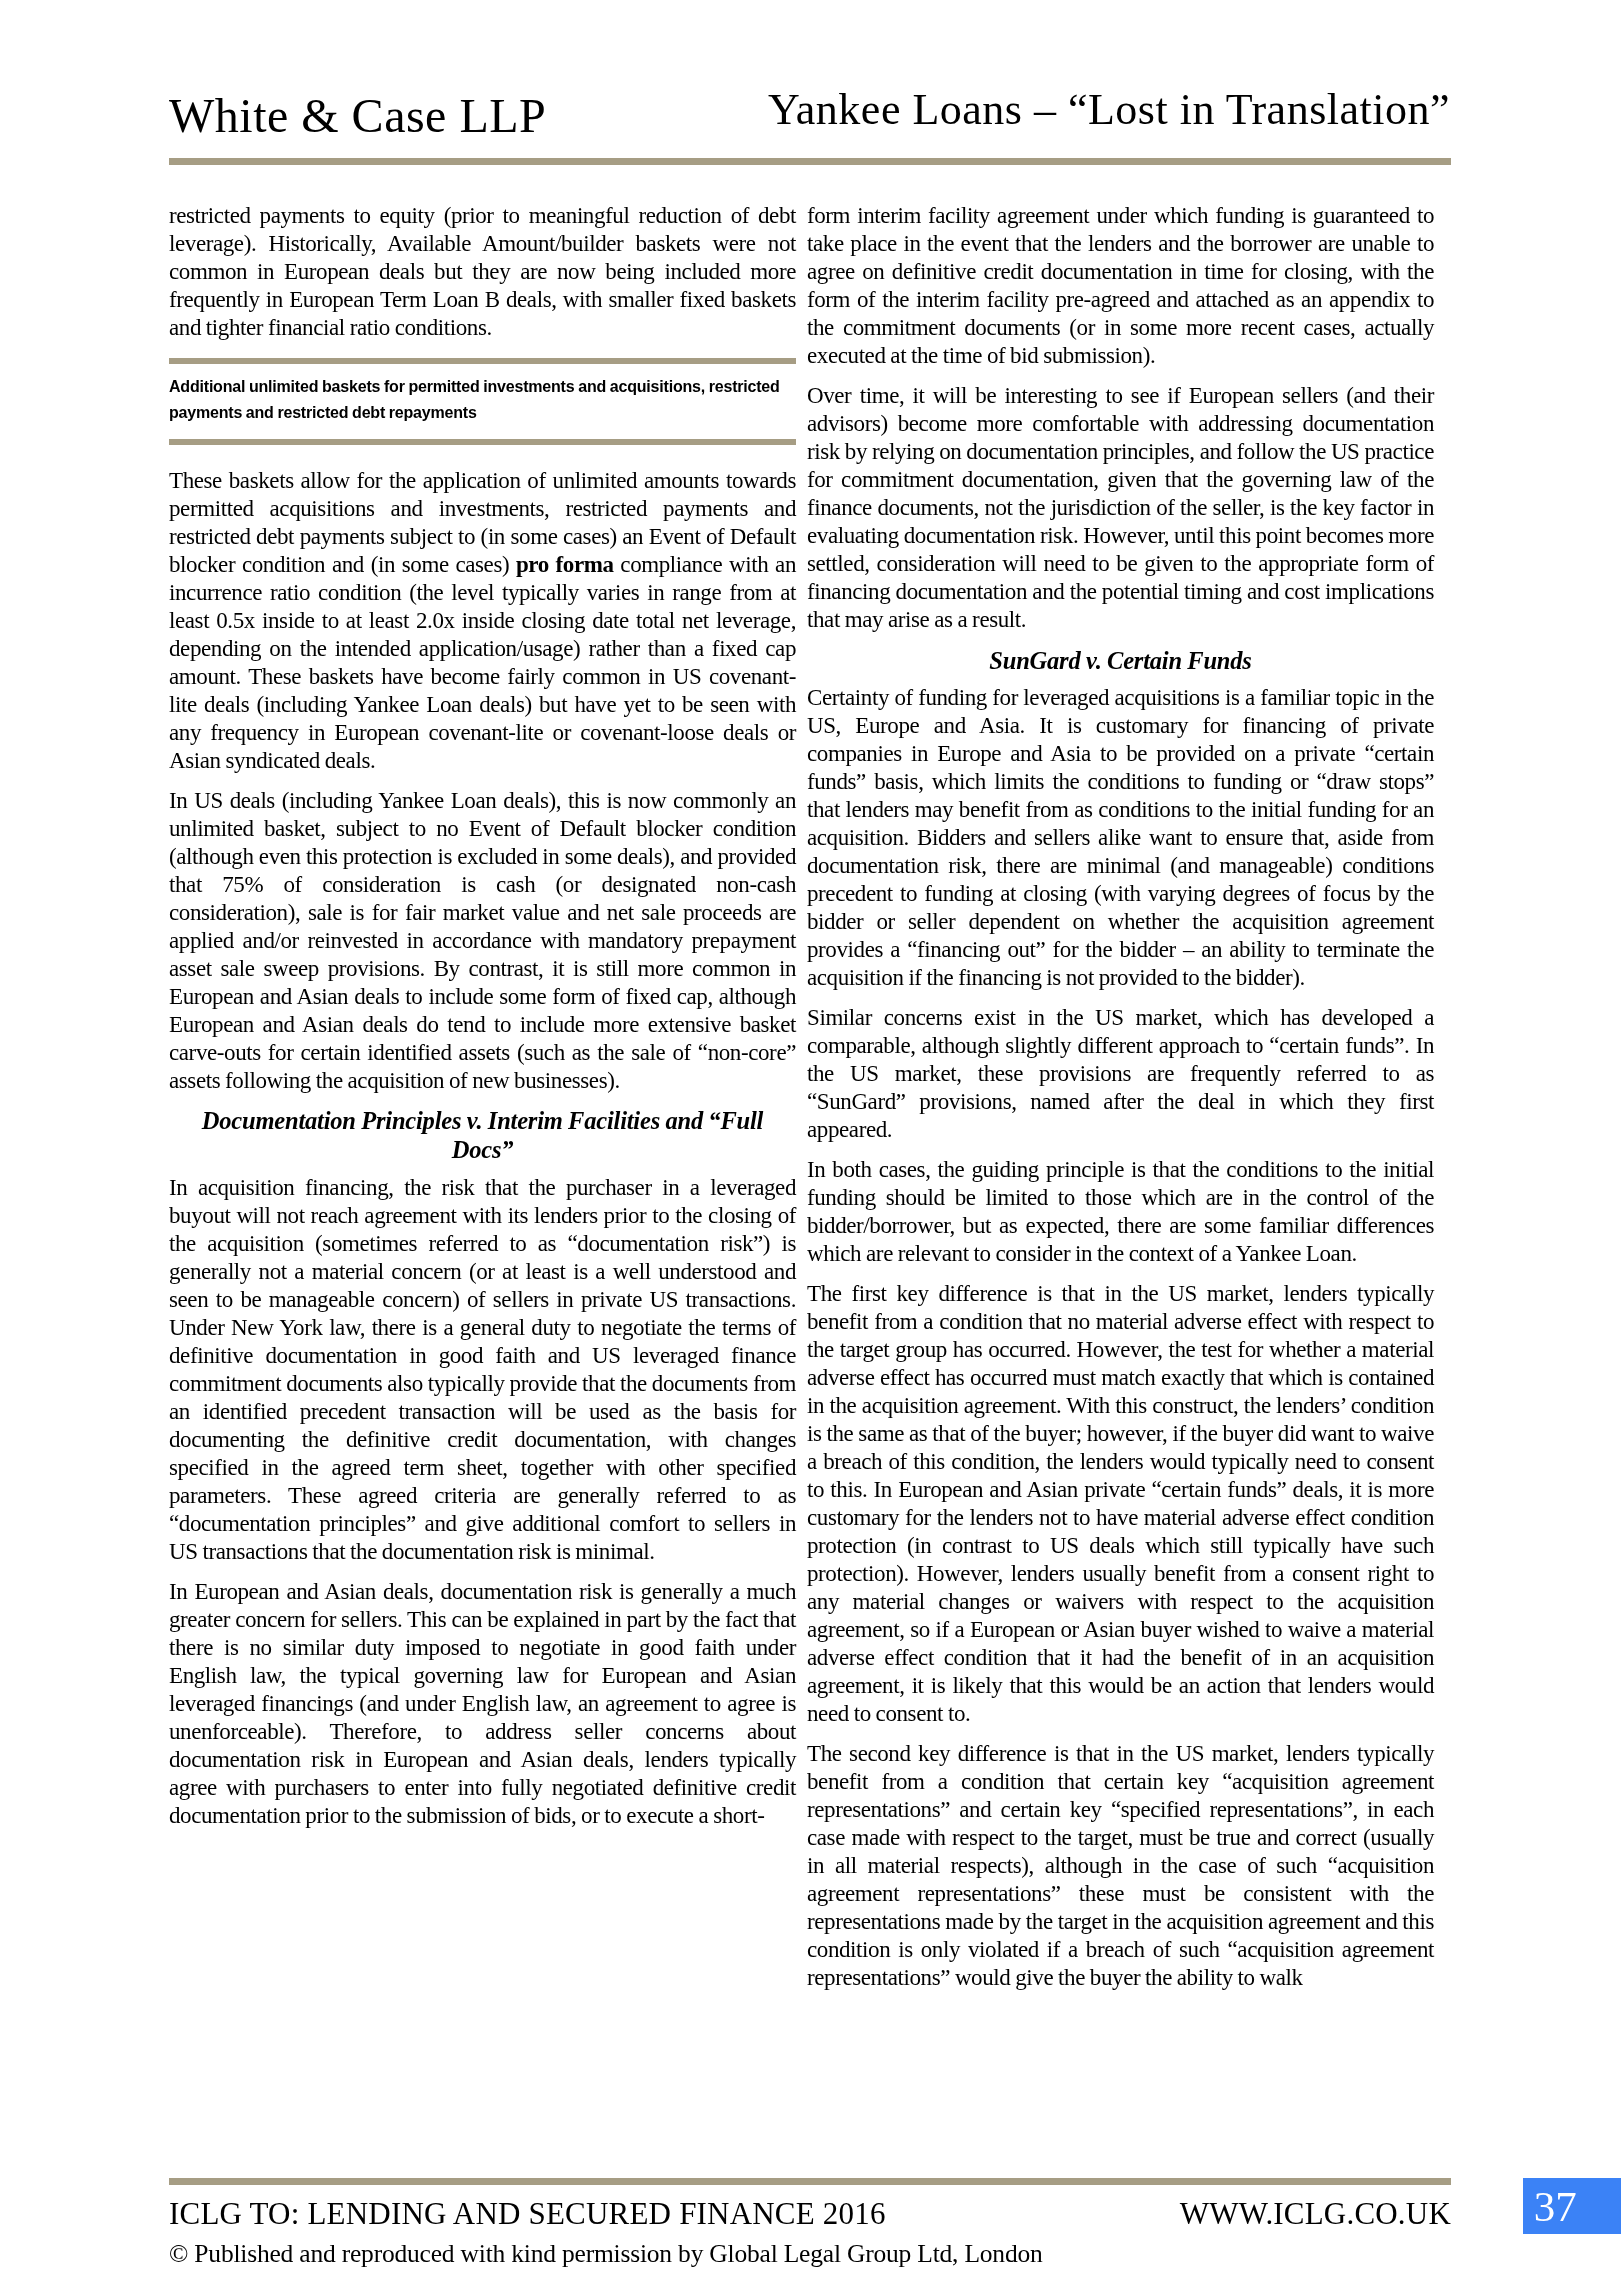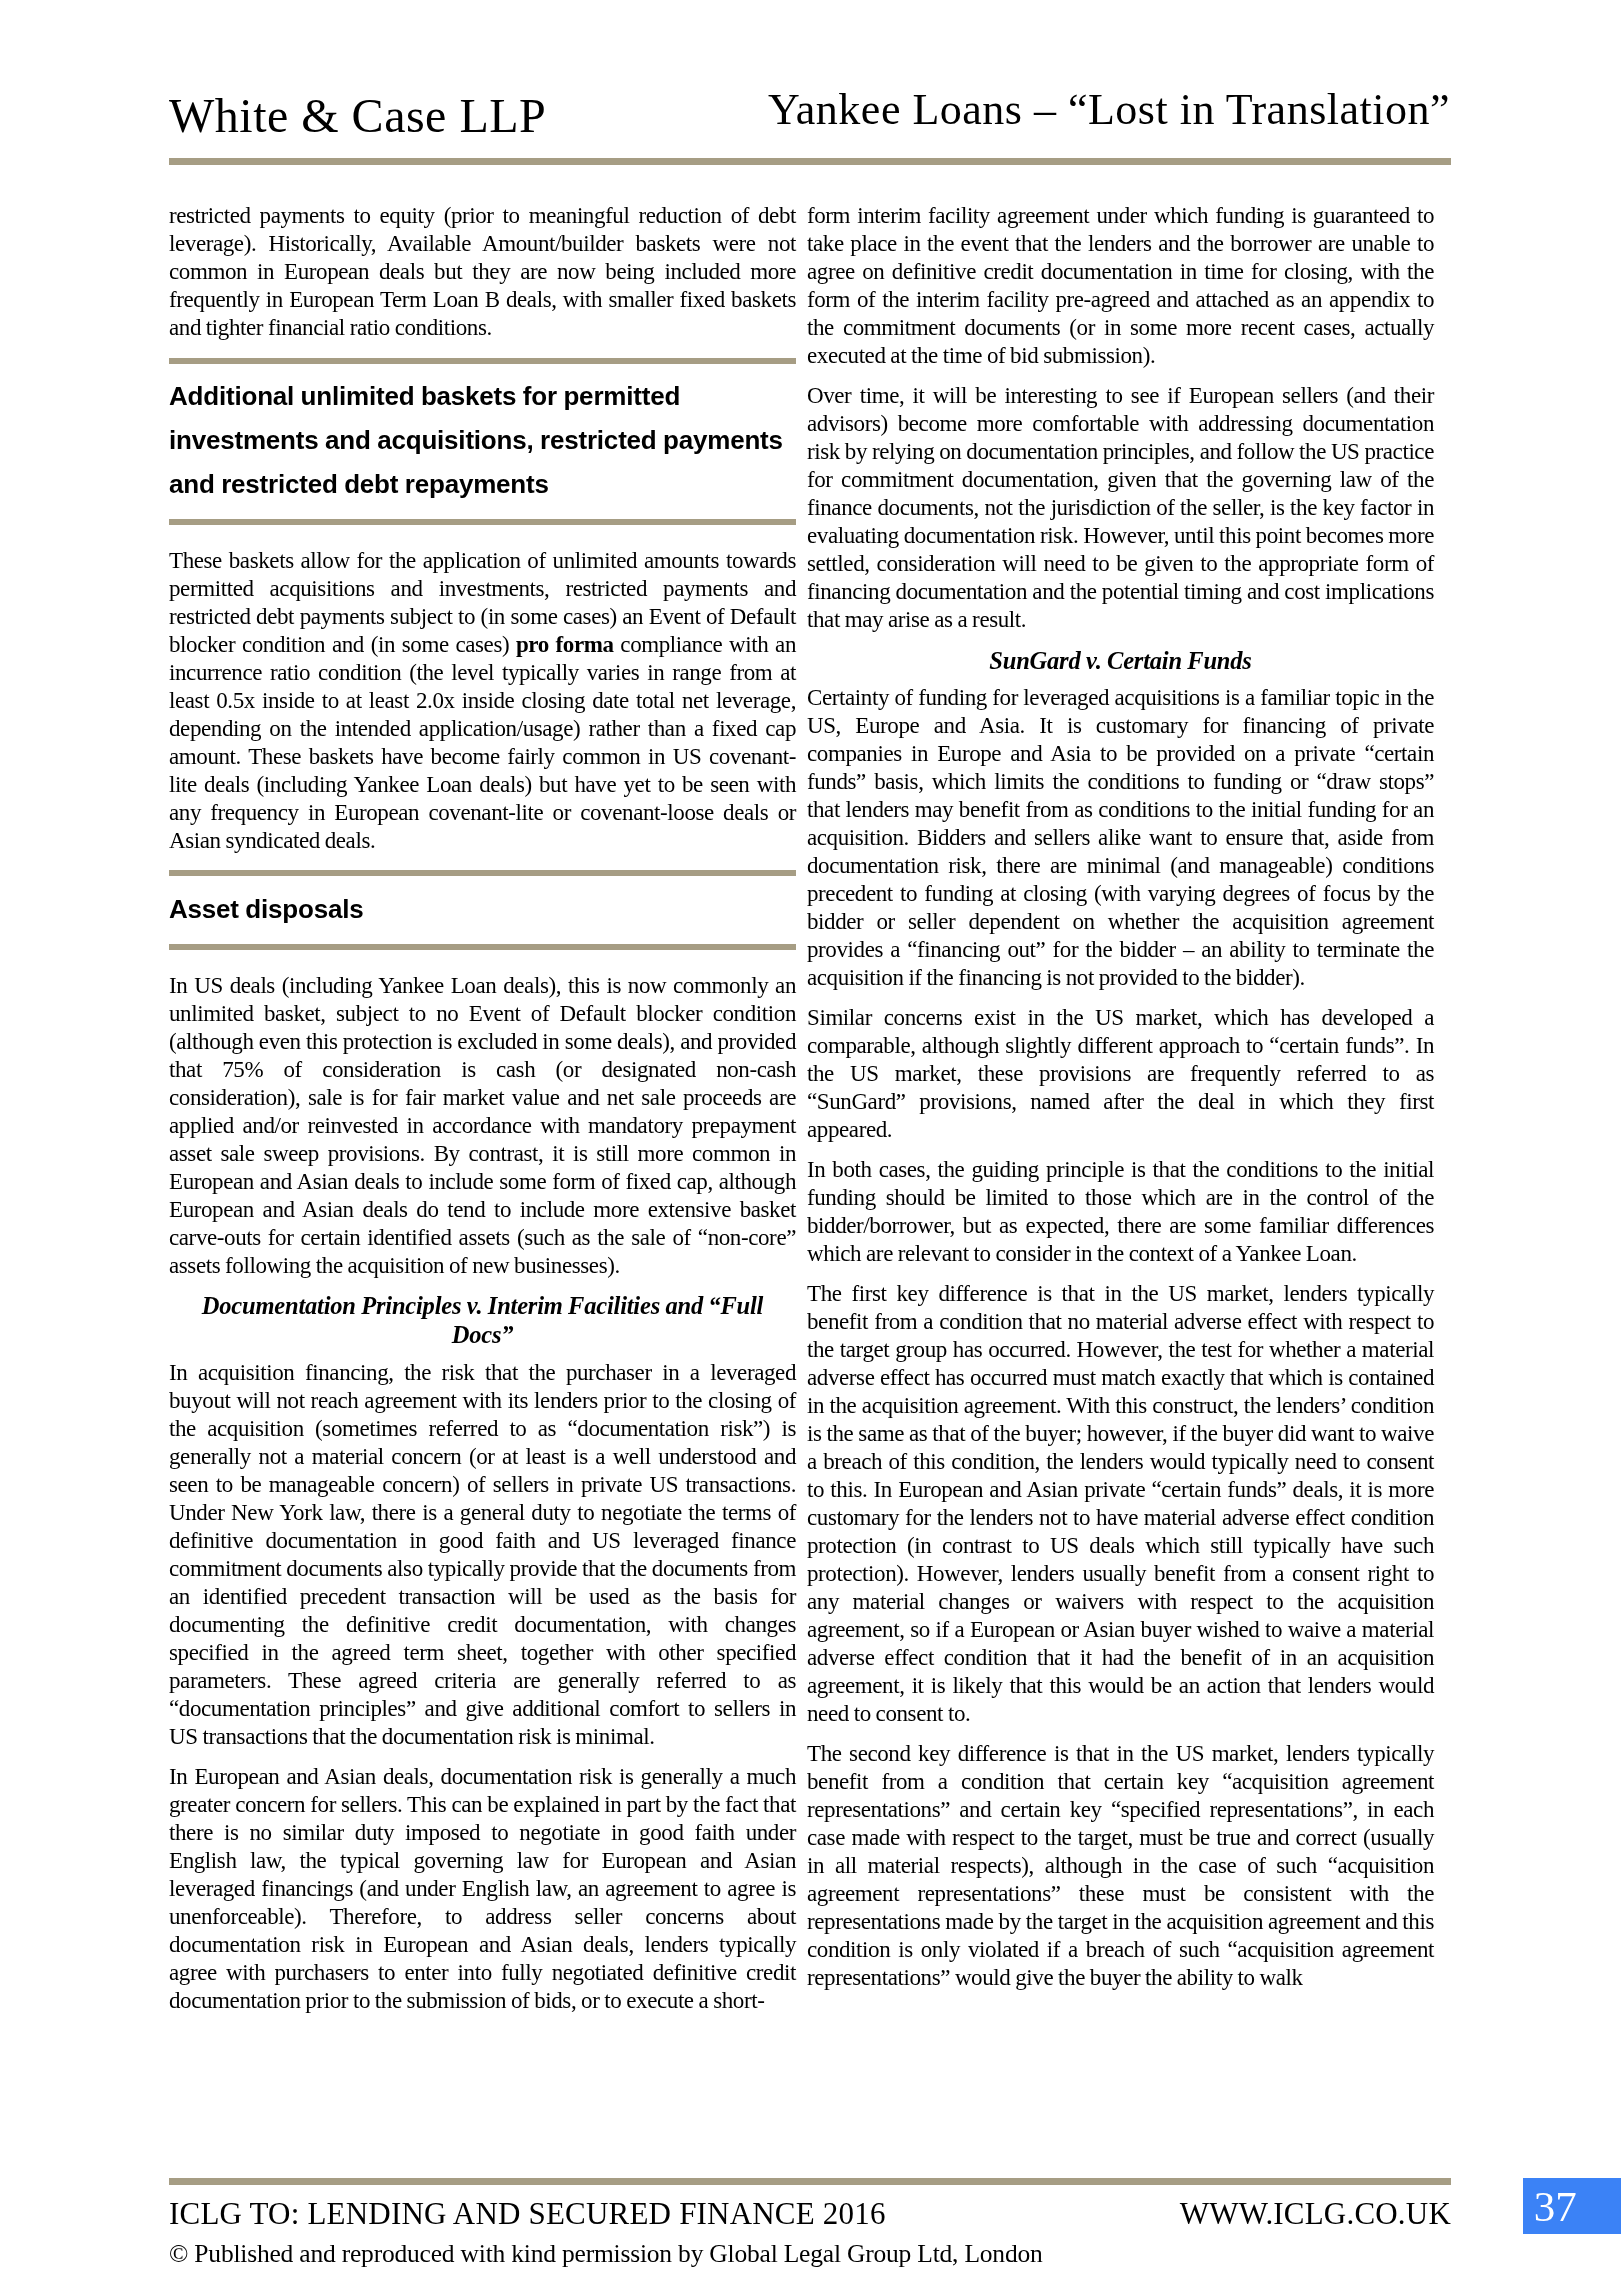--- a/index.html
+++ b/index.html
@@ -29,21 +29,21 @@
     width:627px;
     font-size:23px;line-height:28px;
     text-align:justify;letter-spacing:-0.4px;word-spacing:-0.5px;
     hyphens:none;
   }
   .col p{margin:0 0 11.8px 0;}
   .section-head{
     border-top:6.9px solid #a69d84;border-bottom:6.9px solid #a69d84;
     padding:10.8px 0 12.7px 0;margin:15.7px 0 21.6px 0;
     font-family:"Liberation Sans", sans-serif;font-weight:bold;
-    font-size:26px;line-height:44px;letter-spacing:-0.2px;
+    font-size:16px;line-height:26px;letter-spacing:-0.2px;
     text-align:left;
   }
   .subhead{
     font-weight:bold;font-style:italic;
     font-size:24.5px;line-height:29px;
     margin:3.9px 0 9.8px 0;text-align:center;letter-spacing:-0.2px;
   }
   .ital{font-weight:bold;}
   .footer-mask{
     position:absolute;left:0;right:0;top:2166px;bottom:0;background:#ffffff;
@@ -74,21 +74,20 @@
 
 <div class="columns">
 
   <div class="col">
     <p>restricted payments to equity (prior to meaningful reduction of debt leverage).  Historically, Available Amount/builder baskets were not common in European deals but they are now being included more frequently in European Term Loan B deals, with smaller fixed baskets and tighter financial ratio conditions.</p>
 
     <div class="section-head">Additional unlimited baskets for permitted investments and acquisitions, restricted payments and restricted debt repayments</div>
 
     <p><span>These baskets allow for the application of unlimited amounts towards permitted acquisitions and investments, restricted payments and restricted debt payments subject to (in some cases) an Event of Default blocker condition and (in some cases) </span><span class="ital">pro forma</span><span> compliance with an incurrence ratio condition (the level typically varies in range from at least 0.5x inside to at least 2.0x inside closing date total net leverage, depending on the intended application/usage) rather than a fixed cap amount.  These baskets have become fairly common in US covenant-lite deals (including Yankee Loan deals) but have yet to be seen with any frequency in European covenant-lite or covenant-loose deals or Asian syndicated deals.</span></p>
 
-    <div class="section-head">Asset disposals</div>
 
     <p>In US deals (including Yankee Loan deals), this is now commonly an unlimited basket, subject to no Event of Default blocker condition (although even this protection is excluded in some deals), and provided that 75% of consideration is cash (or designated non-cash consideration), sale is for fair market value and net sale proceeds are applied and/or reinvested in accordance with mandatory prepayment asset sale sweep provisions.  By contrast, it is still more common in European and Asian deals to include some form of fixed cap, although European and Asian deals do tend to include more extensive basket carve-outs for certain identified assets (such as the sale of “non-core” assets following the acquisition of new businesses).</p>
 
 
     <div class="subhead">Documentation Principles v. Interim Facilities and “Full Docs”</div>
 
     <p>In acquisition financing, the risk that the purchaser in a leveraged buyout will not reach agreement with its lenders prior to the closing of the acquisition (sometimes referred to as “documentation risk”) is generally not a material concern (or at least is a well understood and seen to be manageable concern) of sellers in private US transactions. Under New York law, there is a general duty to negotiate the terms of definitive documentation in good faith and US leveraged finance commitment documents also typically provide that the documents from an identified precedent transaction will be used as the basis for documenting the definitive credit documentation, with changes specified in the agreed term sheet, together with other specified parameters.  These agreed criteria are generally referred to as “documentation principles” and give additional comfort to sellers in US transactions that the documentation risk is minimal.</p>
     <p>In European and Asian deals, documentation risk is generally a much greater concern for sellers.  This can be explained in part by the fact that there is no similar duty imposed to negotiate in good faith under English law, the typical governing law for European and Asian leveraged financings (and under English law, an agreement to agree is unenforceable).  Therefore, to address seller concerns about documentation risk in European and Asian deals, lenders typically agree with purchasers to enter into fully negotiated definitive credit documentation prior to the submission of bids, or to execute a short-</p>
   </div>
 

